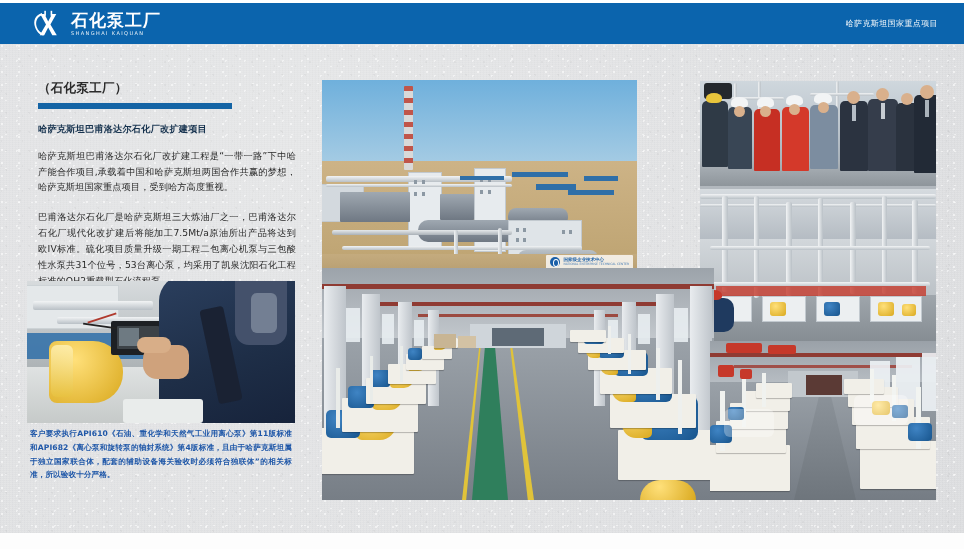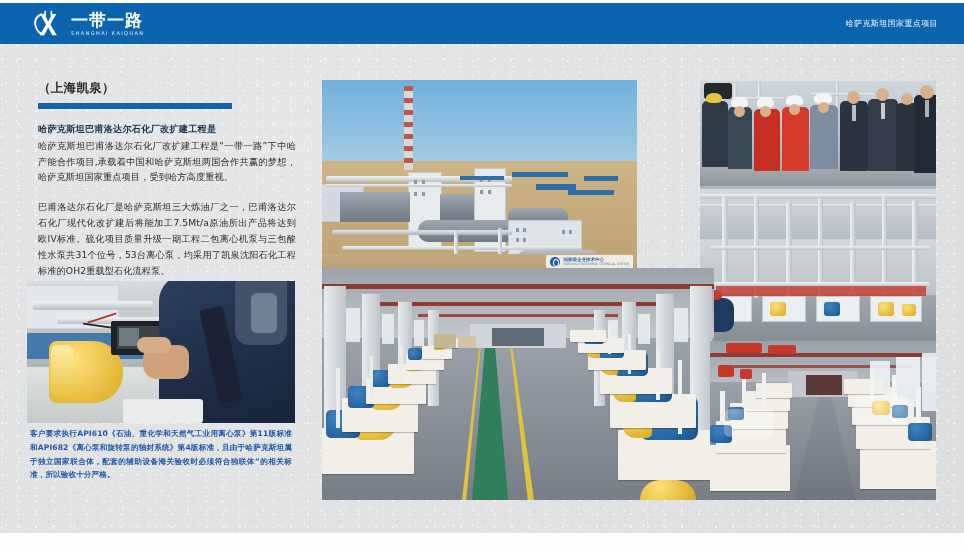--- a/index.html
+++ b/index.html
@@ -141,21 +141,21 @@
 
   .body-head {
     margin-top: 13px;
     font-size: 9.2px;
     font-weight: bold;
     color: #17334f;
     line-height: 1.5;
     letter-spacing: .2px;
   }
   .body-p {
-    margin-top: 2px;
+    margin-top: 12px;
     font-size: 9.2px;
     color: #2a2a2a;
     line-height: 1.72;
     letter-spacing: .1px;
     text-align: justify;
   }
   .body-p.second { margin-top: 14px; }
 
   
   .left-photo {
@@ -287,36 +287,36 @@
   <div class="logo-wrap">
     <div class="logo-mark">
       <svg width="34" height="28" viewBox="0 0 34 28" aria-hidden="true">
         <path d="M11 3 C4 5, 2 11, 4 17 C5.6 22, 9 25, 12.5 25.5 L12.5 23.6 C9.6 23, 6.8 20.3, 5.6 16.4 C4.3 11.9, 6 7.2, 11 5.1 Z" fill="#ffffff"></path>
         <path d="M13.5 4 L17.2 11.6 L21 4 L25.3 4 L19.4 14.4 L25.8 25.2 L21.3 25.2 L17.2 17.6 L13.2 25.2 L8.7 25.2 L15 14.4 L9.2 4 Z" fill="#ffffff"></path>
         <rect x="13.3" y="0.8" width="1.6" height="5" fill="#ffffff"></rect>
         <rect x="19.6" y="0.8" width="1.6" height="5" fill="#ffffff"></rect>
       </svg>
     </div>
     <div class="logo-text">
-      <div class="logo-cn">一带一路</div>
+      <div class="logo-cn">石化泵工厂</div>
       <div class="logo-en">SHANGHAI KAIQUAN</div>
     </div>
   </div>
   <div class="header-slogan">哈萨克斯坦国家重点项目</div>
 </div>
 
 <div class="paper"></div>
 <div class="bottom-strip"></div>
 
 <div class="left-col">
   <div class="title-row">
-    <div class="title-sub">（上海凯泉）</div>
+    <div class="title-sub">（石化泵工厂）</div>
   </div>
   <div class="title-rule"></div>
-  <div class="body-head">哈萨克斯坦巴甫洛达尔石化厂改扩建工程是</div>
+  <div class="body-head">哈萨克斯坦巴甫洛达尔石化厂改扩建项目</div>
   <div class="body-p">哈萨克斯坦巴甫洛达尔石化厂改扩建工程是“一带一路”下中哈产能合作项目,承载着中国和哈萨克斯坦两国合作共赢的梦想，哈萨克斯坦国家重点项目，受到哈方高度重视。</div>
   <div class="body-p second">巴甫洛达尔石化厂是哈萨克斯坦三大炼油厂之一，巴甫洛达尔石化厂现代化改扩建后将能加工7.5Mt/a原油所出产品将达到欧IV标准。硫化项目质量升级一期工程二包离心机泵与三包酸性水泵共31个位号，53台离心泵，均采用了凯泉沈阳石化工程标准的OH2重载型石化流程泵。</div>
 </div>
 
 <div class="left-photo">
   <div class="scene">
     <div style="position:absolute;inset:0;background:linear-gradient(#d7dbdd 0%,#c3c8cb 30%,#aeb4b7 60%,#9aa1a4 100%)"></div>
     <div class="bldg" style="left:-4px;top:4px;width:96px;height:44px;background:#e4e8ea;border-color:#cdd3d6"></div>
     <div class="pipe-h" style="left:6px;top:20px;width:120px;height:9px"></div>
     <div class="pipe-h" style="left:30px;top:36px;width:110px;height:7px"></div>

